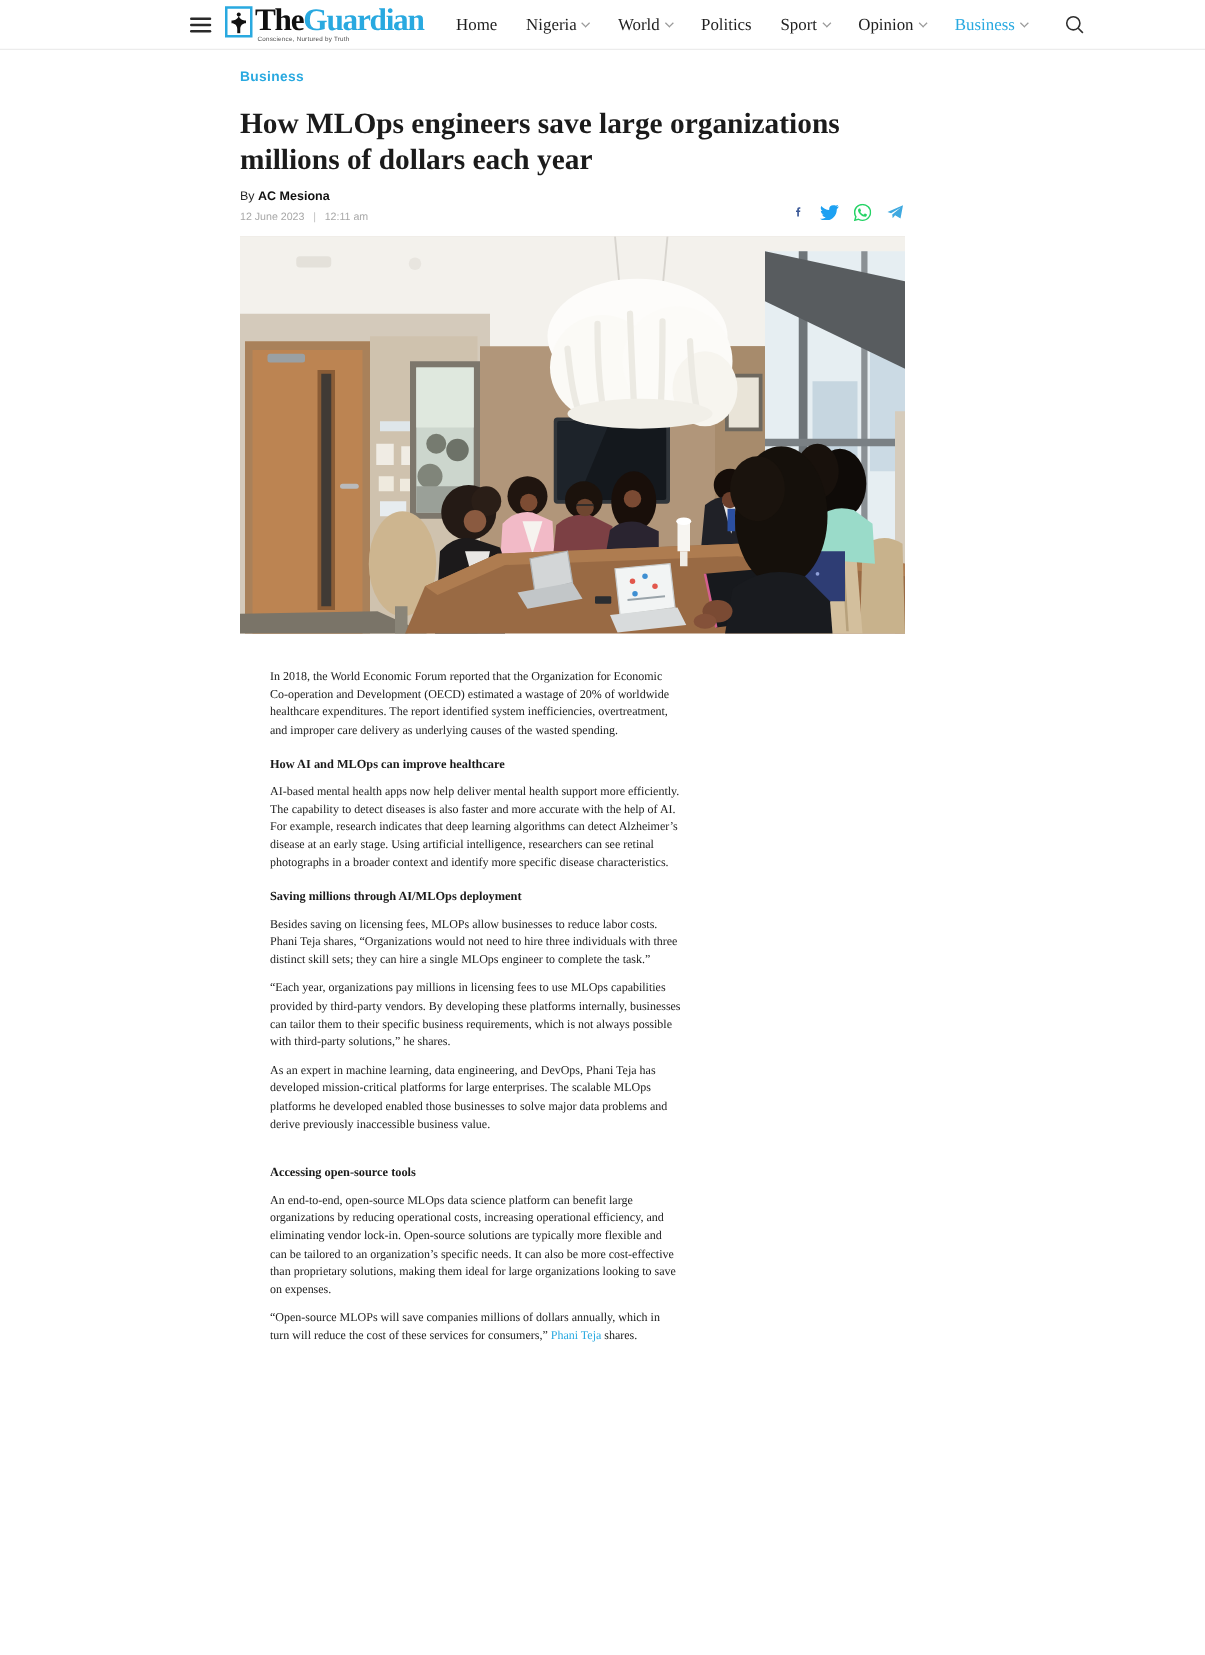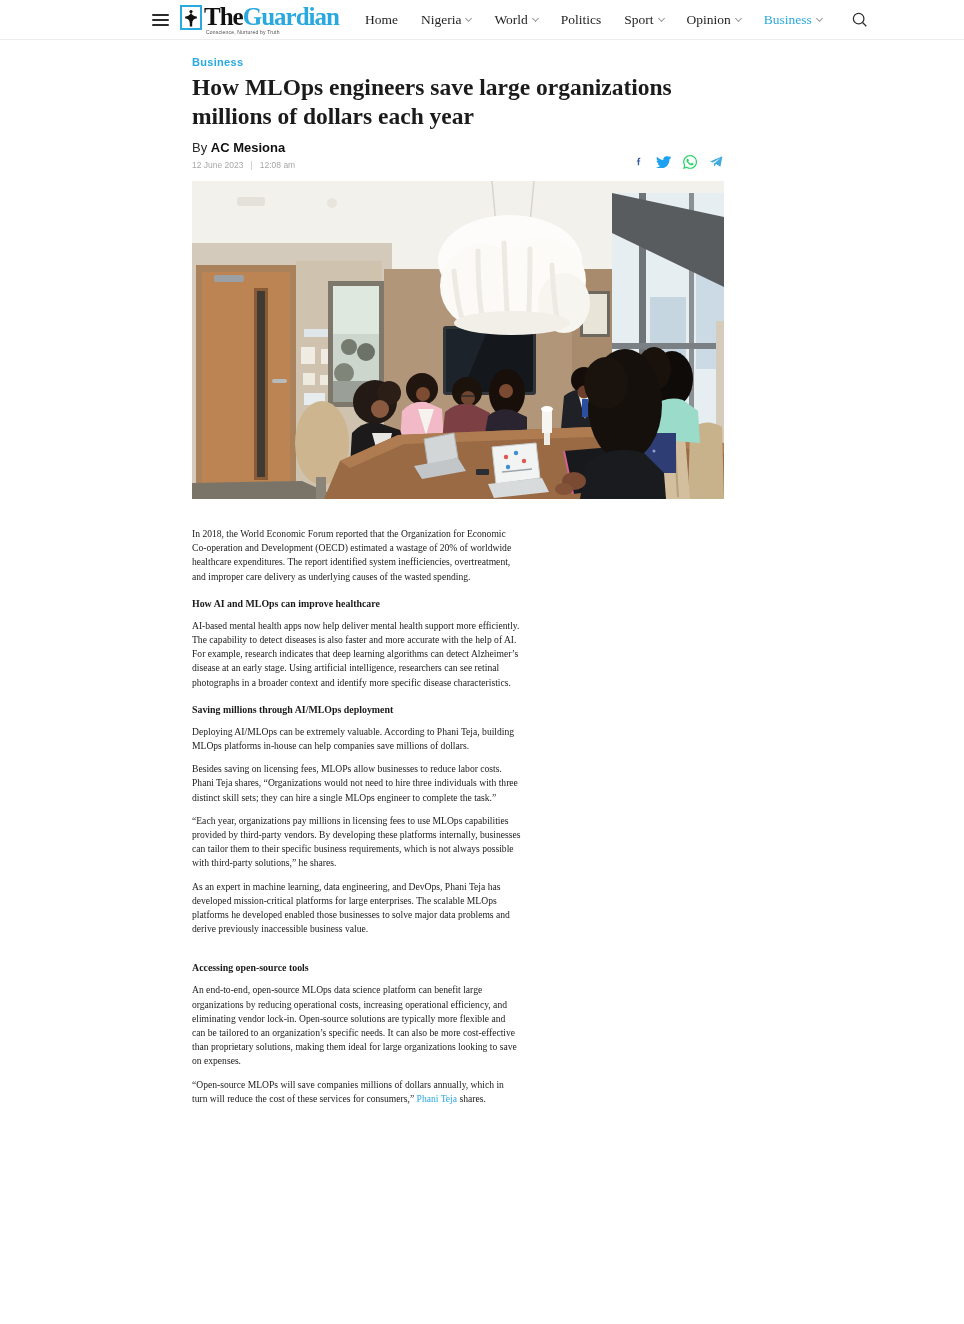--- a/index.html
+++ b/index.html
@@ -37,33 +37,33 @@
     display:inline-block; width:5px; height:5px; margin-left:5px; margin-top:-3px;
     border-right:1.4px solid #9a9a9a; border-bottom:1.4px solid #9a9a9a;
     transform:rotate(45deg);
   }
   .search-btn { margin-left:6px; cursor:pointer; display:flex; align-items:center; }
   
   .article { margin-left:192px; width:532px; }
   .category { margin-top:16px; font-size:11px; font-weight:700; color:#29a9e0; letter-spacing:.3px; cursor:pointer; }
   .title {
     font-family:"Liberation Serif", serif; font-weight:700; font-size:23.5px;
-    line-height:29px; color:#1b1b1b; margin-top:5px;
+    line-height:29px; color:#1b1b1b; margin-top:17px;
   }
   .meta-row { display:flex; justify-content:space-between; align-items:flex-end; margin-top:9px; }
-  .byline { font-size:13px; color:#2b2b2b; }
+  .byline { font-size:10px; color:#2b2b2b; }
   .byline b { color:#101010; }
   .dateline { font-size:8.5px; color:#a8a8a8; margin-top:5px; }
   .dateline .sep { margin:0 7px; color:#c0c0c0; }
   .share { display:flex; align-items:center; margin-bottom:1px; }
   .share .sicon { margin-left:12px; cursor:pointer; display:flex; }
   
   .hero { margin-top:11px; width:532px; height:318px; overflow:hidden; background:#e9e5de; }
   
-  .body-col { width:329px; margin-top:28px; font-family:"Liberation Serif", serif; }
+  .body-col { margin-left:24px; width:329px; margin-top:28px; font-family:"Liberation Serif", serif; }
   .body-p { font-size:9.6px; line-height:14.2px; color:#212121; margin-bottom:9px; }
   .body-h { font-size:9.9px; line-height:13px; color:#1a1a1a; font-weight:700; margin:13px 0 9px 0; font-family:"Liberation Serif", serif; }
   .body-h.extra-gap { margin-top:25px; }
   .inline-link { color:#29a9e0; text-decoration:none; cursor:pointer; }
 </style>
 </head>
 <body>
 
 <div class="header">
   <div class="hamburger">
@@ -119,21 +119,21 @@
   </div>
 </div>
 
 <div class="article">
   <div class="category">Business</div>
   <h1 class="title">How MLOps engineers save large organizations millions of dollars each year</h1>
 
   <div class="meta-row">
     <div>
       <div class="byline"><span>By</span> <b>AC Mesiona</b></div>
-      <div class="dateline"><span>12 June 2023</span><span class="sep">|</span><span>12:08 am</span></div>
+      <div class="dateline"><span>12 June 2023</span><span class="sep">|</span><span>12:11 am</span></div>
     </div>
     <div class="share">
       <span class="sicon">
         <svg width="9" height="15" viewBox="0 0 24 24">
             <path d="M13.9 9H11V6.9c0-.9.3-1.5 1.6-1.5H14V2.2C13.5 2.1 12.6 2 11.6 2 9.1 2 7.4 3.5 7.4 6.4V9H4.8v3.1h2.6V22h3.6v-9.9h2.7L13.9 9z" fill="#3b5998"></path>
           </svg>
       </span>
       <span class="sicon">
         <svg width="15" height="13" viewBox="0 0 24 20">
             <path d="M23.9.9c-.9.4-1.8.7-2.8.8 1-.6 1.8-1.6 2.2-2.7-1 .6-2 1-3.1 1.2C19.3-.8 18-.4 16.6-.4c-2.7 0-4.9 2.2-4.9 4.9 0 .4 0 .8.1 1.1C7.7 5.4 4.1 3.4 1.6.4 1.2 1.2 1 2 1 2.9c0 1.7.9 3.2 2.2 4.1-.8 0-1.6-.2-2.2-.6v.1c0 2.4 1.7 4.4 3.9 4.8-.4.1-.8.2-1.3.2-.3 0-.6 0-.9-.1.6 2 2.4 3.4 4.6 3.4-1.7 1.3-3.8 2.1-6.1 2.1H0c2.2 1.4 4.8 2.2 7.5 2.2 9.1 0 14-7.5 14-14v-.6c1-.7 1.8-1.6 2.4-2.6z" transform="translate(0 2)" fill="#1da1f2"></path>
@@ -279,21 +279,20 @@
       <ellipse cx="382" cy="300" rx="12" ry="9" fill="#7a4a33"></ellipse>
       <ellipse cx="372" cy="308" rx="9" ry="6" fill="#845139"></ellipse>
     </svg>
   </div>
 
   <div class="body-col">
       <p class="body-p"><span>In 2018, the World Economic Forum reported that the Organization for Economic Co-operation and Development (OECD) estimated a wastage of 20% of worldwide healthcare expenditures. The report identified system inefficiencies, overtreatment, and improper care delivery as underlying causes of the wasted spending.</span></p>
       <h3 class="body-h"><span>How AI and MLOps can improve healthcare</span></h3>
       <p class="body-p"><span>AI-based mental health apps now help deliver mental health support more efficiently. The capability to detect diseases is also faster and more accurate with the help of AI. For example, research indicates that deep learning algorithms can detect Alzheimer’s disease at an early stage. Using artificial intelligence, researchers can see retinal photographs in a broader context and identify more specific disease characteristics.</span></p>
       <h3 class="body-h"><span>Saving millions through AI/MLOps deployment</span></h3>
-      <p class="body-p"><span>Deploying AI/MLOps can be extremely valuable. According to Phani Teja, building MLOps platforms in-house can help companies save millions of dollars.</span></p>
       <p class="body-p"><span>Besides saving on licensing fees, MLOPs allow businesses to reduce labor costs. Phani Teja shares, “Organizations would not need to hire three individuals with three distinct skill sets; they can hire a single MLOps engineer to complete the task.”</span></p>
       <p class="body-p"><span>“Each year, organizations pay millions in licensing fees to use MLOps capabilities provided by third-party vendors. By developing these platforms internally, businesses can tailor them to their specific business requirements, which is not always possible with third-party solutions,” he shares.</span></p>
       <p class="body-p"><span>As an expert in machine learning, data engineering, and DevOps, Phani Teja has developed mission-critical platforms for large enterprises. The scalable MLOps platforms he developed enabled those businesses to solve major data problems and derive previously inaccessible business value.</span></p>
       <h3 class="body-h extra-gap"><span>Accessing open-source tools</span></h3>
       <p class="body-p"><span>An end-to-end, open-source MLOps data science platform can benefit large organizations by reducing operational costs, increasing operational efficiency, and eliminating vendor lock-in. Open-source solutions are typically more flexible and can be tailored to an organization’s specific needs. It can also be more cost-effective than proprietary solutions, making them ideal for large organizations looking to save on expenses.</span></p>
       <p class="body-p"><span>“Open-source MLOPs will save companies millions of dollars annually, which in turn will reduce the cost of these services for consumers,” </span><a class="inline-link">Phani Teja</a><span> shares.</span></p>
     </div>
 </div>
 
 </body></html>

